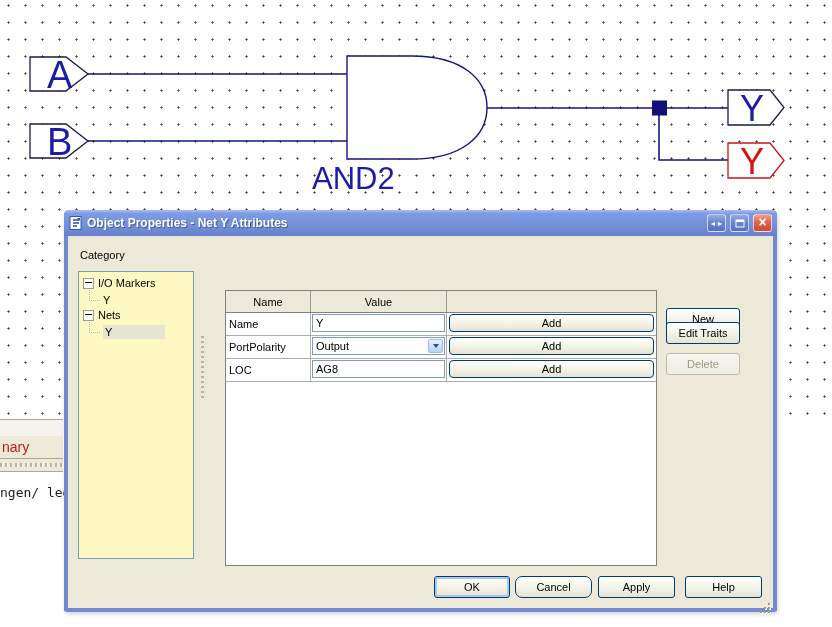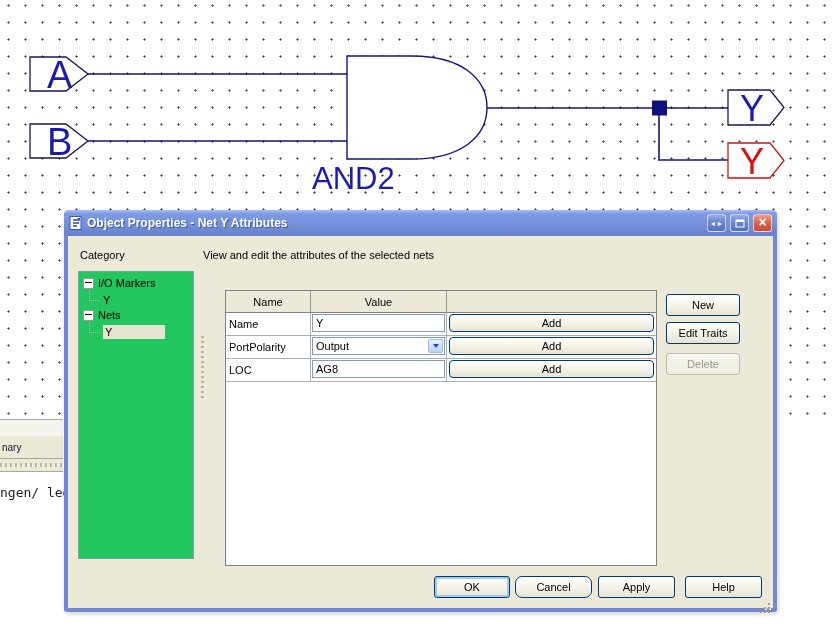--- a/index.html
+++ b/index.html
@@ -10,21 +10,21 @@
   .canvas{position:absolute;left:0;top:0;width:832px;height:418px;background:#ffffff;
     background-image:radial-gradient(circle,#3f3f3f 0.9px,transparent 1.2px);
     background-size:17px 17px;background-position:0px -3px;}
   .schsvg{position:absolute;left:0;top:0;}
 
   
   .left-frag{position:absolute;left:0;top:419px;width:63px;height:208px;background:#ffffff;}
   .lf-line{height:1px;background:#aca899;}
   .lf-gap{height:16px;background:#f4f3ec;}
   .lf-tab{height:22px;background:#ece9d8;border-bottom:1px solid #aca899;
-          font-size:10px;color:#0f172a;display:flex;align-items:center;padding-left:2px;}
+          font-size:14px;color:#b91c1c;display:flex;align-items:center;padding-left:2px;}
   .lf-grip{height:12px;background:#ece9d8;border-bottom:1px solid #aca899;
            display:flex;align-items:center;}
   .lf-gripdots{height:4px;width:100%;
      background:repeating-linear-gradient(90deg,#b9b5a3 0 2px,#f5f4ec 2px 3px,transparent 3px 5px);}
   .lf-console{background:#ffffff;padding-top:13px;
       font-family:"DejaVu Sans Mono","Liberation Mono",monospace;font-size:13px;color:#1d1d1d;
       white-space:nowrap;}
 
   
   .dialog{position:absolute;left:64px;top:210px;width:705px;
@@ -42,21 +42,21 @@
   .tb-arrows{color:#fff;font-size:7px;letter-spacing:0px;line-height:1;}
   .tb-x{color:#fff;font-size:14px;font-weight:bold;line-height:1;margin-top:-2px;}
 
   .dlg-body{position:relative;height:372px;background:#ece9d8;font-size:11px;color:#000;}
 
   .lbl{position:absolute;font-size:11px;}
   .category-lbl{left:12px;top:13px;}
   .desc-lbl{left:135px;top:13px;}
 
   
-  .tree{position:absolute;left:10px;top:35px;width:116px;height:288px;background:#22c55e;
+  .tree{position:absolute;left:10px;top:35px;width:116px;height:288px;background:#fef9c3;
         border:1px solid #7f9db9;font-size:11px;overflow:hidden;padding:3px 0 0 2px;box-sizing:border-box;}
   .tnode{display:flex;align-items:center;height:16px;}
   .tbox{width:9px;height:9px;border:1px solid #9a9a9a;background:#fff;position:relative;
         margin:0 4px 0 2px;flex:0 0 auto;}
   .tbox::after{content:"";position:absolute;left:1px;right:1px;top:3px;height:1px;background:#000;}
   .tchild{display:flex;align-items:flex-end;height:16px;padding-left:8px;}
   .tell{width:10px;height:10px;border-left:1px dotted #b5b5b5;border-bottom:1px dotted #b5b5b5;
         margin:0 3px 6px 0;flex:0 0 auto;}
   .tlabel{line-height:14px;}
   .tsel{background:#e7e4cf;padding:0 2px;min-width:58px;}
@@ -89,21 +89,21 @@
      display:flex;align-items:center;justify-content:center;box-sizing:border-box;}
   .combo-arrow{width:0;height:0;border:3px solid transparent;border-top:4px solid #1d4ea8;margin-top:3px;}
 
   
   .xp-btn{height:22px;border:1px solid #003c74;border-radius:3px;
      background:linear-gradient(#ffffff,#f4f2e6 55%,#e6e3d2);
      font-size:11px;font-family:"Liberation Sans",sans-serif;color:#000;
      display:flex;align-items:center;justify-content:center;box-sizing:border-box;}
   .add-btn{height:18px;width:100%;border-radius:4px;}
   .side-btn{position:absolute;left:598px;width:74px;}
-  .btn-new{top:58px;}
+  .btn-new{top:72px;}
   .btn-edit{top:86px;}
   .btn-delete{top:117px;border-color:#c0bcab;color:#9d9a8b;
      background:linear-gradient(#f6f5ee,#efeee2);}
   .bot-btn{position:absolute;top:340px;text-align:right;}
   .btn-ok{left:366px;width:76px;box-shadow:inset 0 0 0 2px #a9c6ee;}
   .btn-cancel{left:447px;width:77px;border-radius:7px;}
   .btn-apply{left:530px;width:77px;}
   .btn-help{left:617px;width:77px;}
 
   .grip{position:absolute;right:3px;bottom:3px;width:2px;height:2px;background:#9e9a84;
@@ -167,21 +167,20 @@
         <path d="M1,2 h8" stroke="#ffffff" stroke-width="2"></path>
       </svg>
     </span>
     <span class="tb-btn tb-red">
       <span class="tb-x">×</span>
     </span>
   </div>
 
   <div class="dlg-body">
     <div class="lbl category-lbl">Category</div>
-    <div class="lbl desc-lbl">View and edit the attributes of the selected nets</div>
 
     <div class="tree">
       <div class="tnode">
         <span class="tbox"></span>
         <span class="tlabel">I/O Markers</span>
       </div>
       <div class="tchild">
         <span class="tell"></span>
         <span class="tlabel">Y</span>
       </div>

